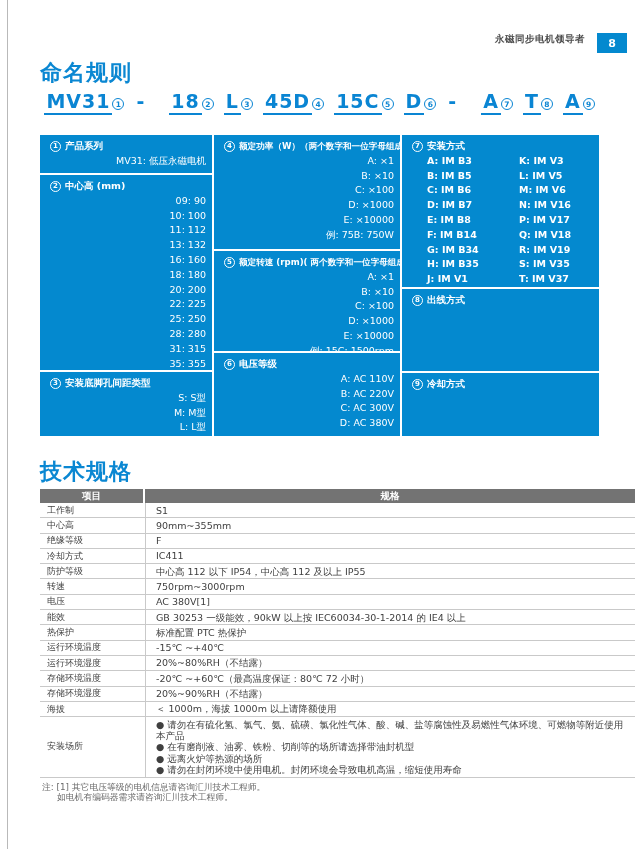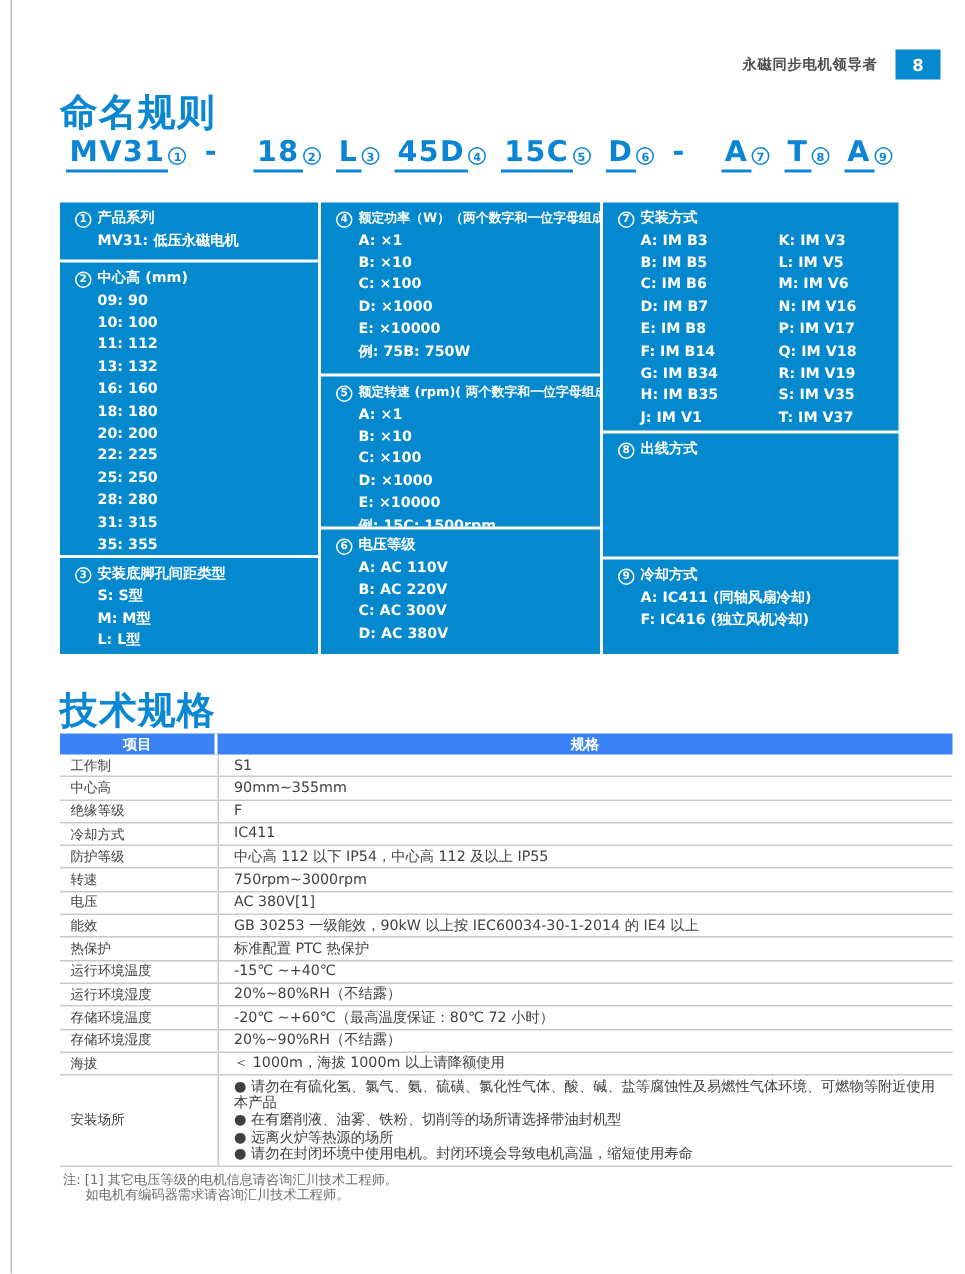--- a/index.html
+++ b/index.html
@@ -5,27 +5,27 @@
   * { margin:0; padding:0; box-sizing:border-box; }
   html,body { background:#fff; }
   body {
     position:relative; width:643px; height:849px; overflow:hidden;
     font-family:"DejaVu Sans","Liberation Sans",sans-serif;
     color:#404040;
   }
   .page-edge { position:absolute; left:7px; top:0; width:1px; height:849px; background:#b9b9b9; }
 
   
-  .page-header { position:absolute; top:33px; right:16px; display:flex; align-items:center; gap:12px; }
+  .page-header { position:absolute; top:33px; right:16px; display:flex; gap:12px; }
   .tagline { font-size:9.5px; font-weight:bold; color:#4d4d4d; letter-spacing:.5px; }
   .page-badge { width:30px; height:20px; background:#0489cf; color:#fff; font-size:11px; font-weight:bold;
                 display:flex; align-items:center; justify-content:center; }
 
   
-  .sec-title { position:absolute; left:40px; font-size:25px; font-weight:bold; color:#0a87d2; letter-spacing:1px; }
+  .sec-title { position:absolute; left:40px; font-size:22px; font-weight:bold; color:#0a87d2; letter-spacing:1px; }
   .t-naming { top:58px; }
   .t-specs  { top:457px; }
 
   
   .model-line { position:absolute; left:40px; top:90px; width:559px;
                 display:flex; justify-content:center; align-items:flex-start; }
   .seg { display:flex; flex-direction:row; align-items:center; margin:0 5px; }
   .seg-t { font-size:19px; font-weight:bold; color:#0a85d3; letter-spacing:1px; padding:0 2px 1px;
            border-bottom:2px solid #0a85d3; line-height:22px; }
   .seg[data-kind="dash"] .seg-t { border-bottom:none; }
@@ -37,27 +37,27 @@
   .naming-grid { position:absolute; left:40px; top:135px; width:559px; height:301px;
                  display:flex; gap:2px; }
   .ncol { display:flex; flex-direction:column; gap:2px; }
   .ncol-1 { width:172px; } .ncol-2 { width:186px; } .ncol-3 { flex:1; }
   .nbox { background:#0489cf; color:#fff; overflow:hidden; padding:4px 6px 0 10px; }
   .nbox-grow { flex:1; }
   .nbox-title { display:flex; align-items:center; font-size:9.5px; font-weight:bold; line-height:14.8px; white-space:nowrap; }
   .cnum { flex:0 0 auto; width:11px; height:11px; border:1px solid #fff; border-radius:50%;
           font-size:7px; font-weight:bold; display:inline-flex; align-items:center; justify-content:center;
           margin-right:4px; }
-  .nbox-item { font-size:9.5px; font-weight:700; line-height:14.8px; padding-left:15px; white-space:nowrap; }
+  .nbox-item { font-size:9.5px; font-weight:400; line-height:14.8px; padding-left:15px; white-space:nowrap;text-align:right; }
   .pair-row { display:flex; font-size:9.5px; font-weight:600; line-height:14.8px; padding-left:15px; white-space:nowrap; }
   .pair-l { width:92px; } .pair-r { flex:1; }
 
   
   .spec-table { position:absolute; left:40px; top:489px; width:595px; }
-  .spec-head { display:flex; background:#3b82f6; color:#fff; height:14px; }
+  .spec-head { display:flex; background:#737373; color:#fff; height:14px; }
   .spec-head .hc { font-size:9.5px; font-weight:bold; display:flex; align-items:center; justify-content:center; }
   .hc1 { width:105px; border-right:2px solid #fff; }
   .hc2 { flex:1; }
   .spec-row { display:flex; border-bottom:1px solid #c9c9c9; min-height:14.6px; }
   .spec-label { width:105px; padding-left:7px; font-size:9px; display:flex; align-items:center; white-space:nowrap; }
   .spec-value { flex:1; border-left:1px solid #c9c9c9; padding:1.5px 4px 1.5px 10px; font-size:9.5px;
                 line-height:11.3px; display:flex; align-items:center; white-space:pre-line; }
 
   
   .notes { position:absolute; left:42px; top:783px; font-size:8.8px; line-height:9.5px; color:#6b6b6b; }
@@ -284,25 +284,20 @@
       <div class="nbox-title">
         <span class="cnum">8</span>
         <span>出线方式</span>
       </div>
     </div>
     <div class="nbox nbox-grow">
       <div class="nbox-title">
         <span class="cnum">9</span>
         <span>冷却方式</span>
       </div>
-      <div>
-
-      <div class="nbox-item">A: IC411 (同轴风扇冷却)</div>
-          <div class="nbox-item">F: IC416 (独立风机冷却)</div>
-        </div>
     </div>
   </div>
 </div>
 
 <div class="sec-title t-specs">技术规格</div>
 
 <div class="spec-table">
   <div class="spec-head">
     <div class="hc hc1">项目</div>
     <div class="hc hc2">规格</div>

